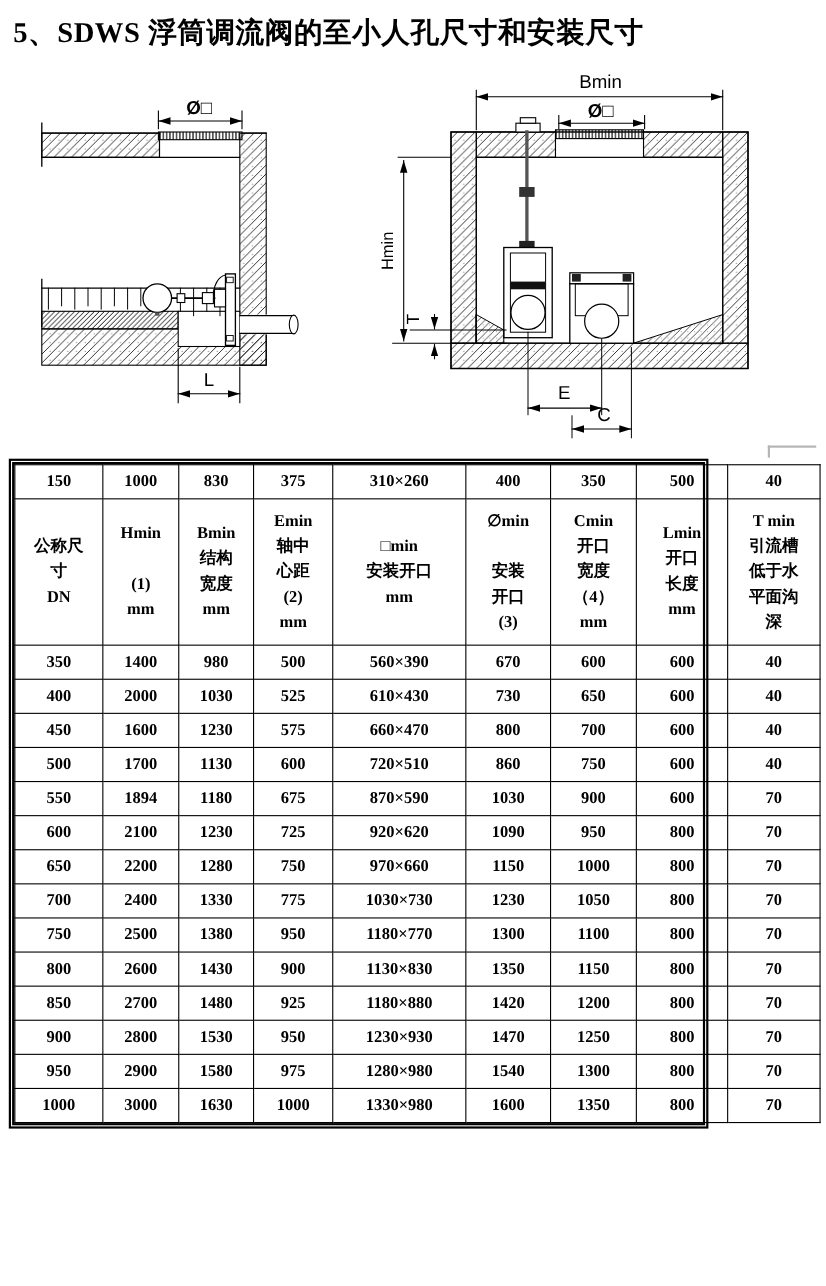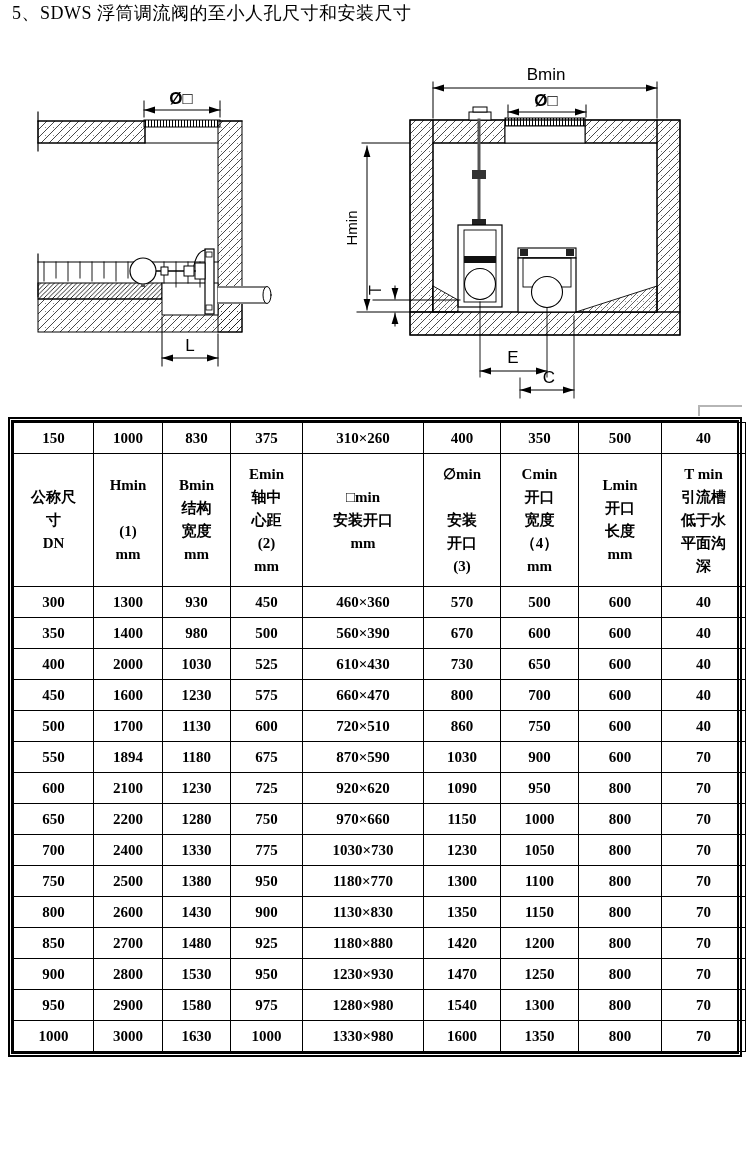--- a/index.html
+++ b/index.html
@@ -1,30 +1,30 @@
 <!DOCTYPE html>
 <html><head>
 <meta charset="utf-8">
 <style>
   html,body{margin:0;padding:0;}
   body{
     width:751px;height:1169px;position:relative;background:#ffffff;
     font-family:"Liberation Serif",serif;color:#000;overflow:hidden;
   }
   .title{
-    position:absolute;left:12px;top:1px;width:720px;
-    font-size:18px;font-weight:normal;letter-spacing:0.5px;
+    position:absolute;left:12px;top:12px;width:720px;
+    font-size:26px;font-weight:bold;letter-spacing:0.5px;
   }
   svg.diagram{position:absolute;left:0;top:56px;}
   .artifact{
     position:absolute;left:698px;top:405px;width:42px;height:9px;
     border-top:2px solid #b5b5b5;border-left:2px solid #b5b5b5;
   }
   .table-wrap{
-    position:absolute;left:8px;top:417px;width:734px;
+    position:absolute;left:8px;top:417px;width:636px;
     border:5px double #000;box-sizing:border-box;background:#fff;
   }
   table{width:100%;border-collapse:collapse;table-layout:fixed;}
   td,th{
     border:1px solid #000;text-align:center;vertical-align:middle;
     font-weight:bold;font-size:15px;padding:0;overflow:hidden;
     font-family:"Liberation Serif",serif;
   }
   .first-row td{height:34px;}
   .header-row th{height:132px;}
@@ -264,31 +264,20 @@
           </th>
           <th>
             <div class="hline">T min</div>
             <div class="hline">引流槽</div>
             <div class="hline">低于水</div>
             <div class="hline">平面沟</div>
             <div class="hline">深</div>
           </th>
         </tr>
         <tr class="data-row">
-          <td>300</td>
-          <td>1300</td>
-          <td>930</td>
-          <td>450</td>
-          <td>460×360</td>
-          <td>570</td>
-          <td>500</td>
-          <td>600</td>
-          <td>40</td>
-        </tr>
-        <tr class="data-row">
           <td>350</td>
           <td>1400</td>
           <td>980</td>
           <td>500</td>
           <td>560×390</td>
           <td>670</td>
           <td>600</td>
           <td>600</td>
           <td>40</td>
         </tr>

